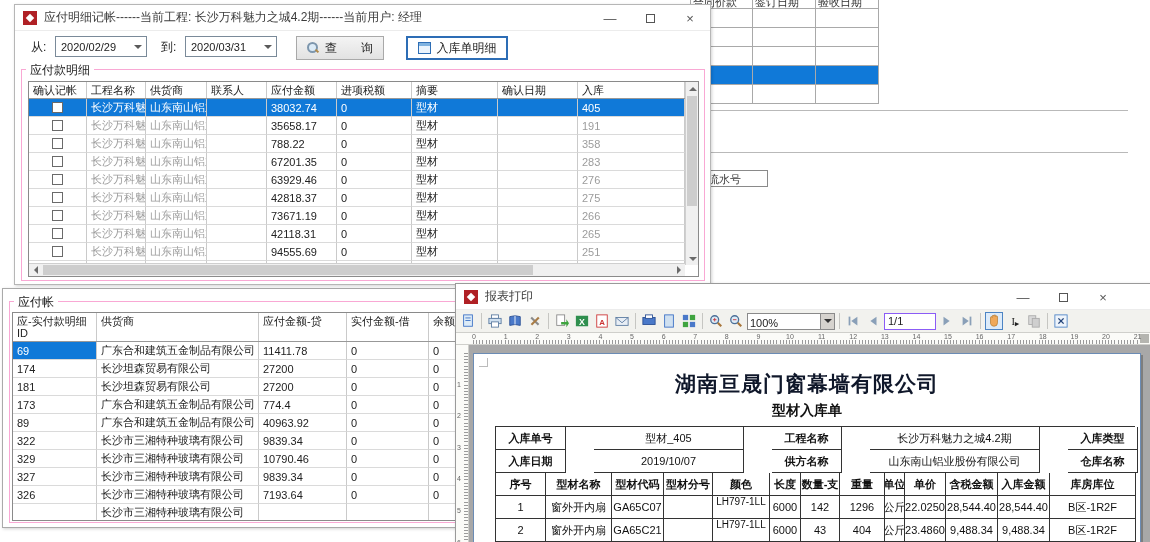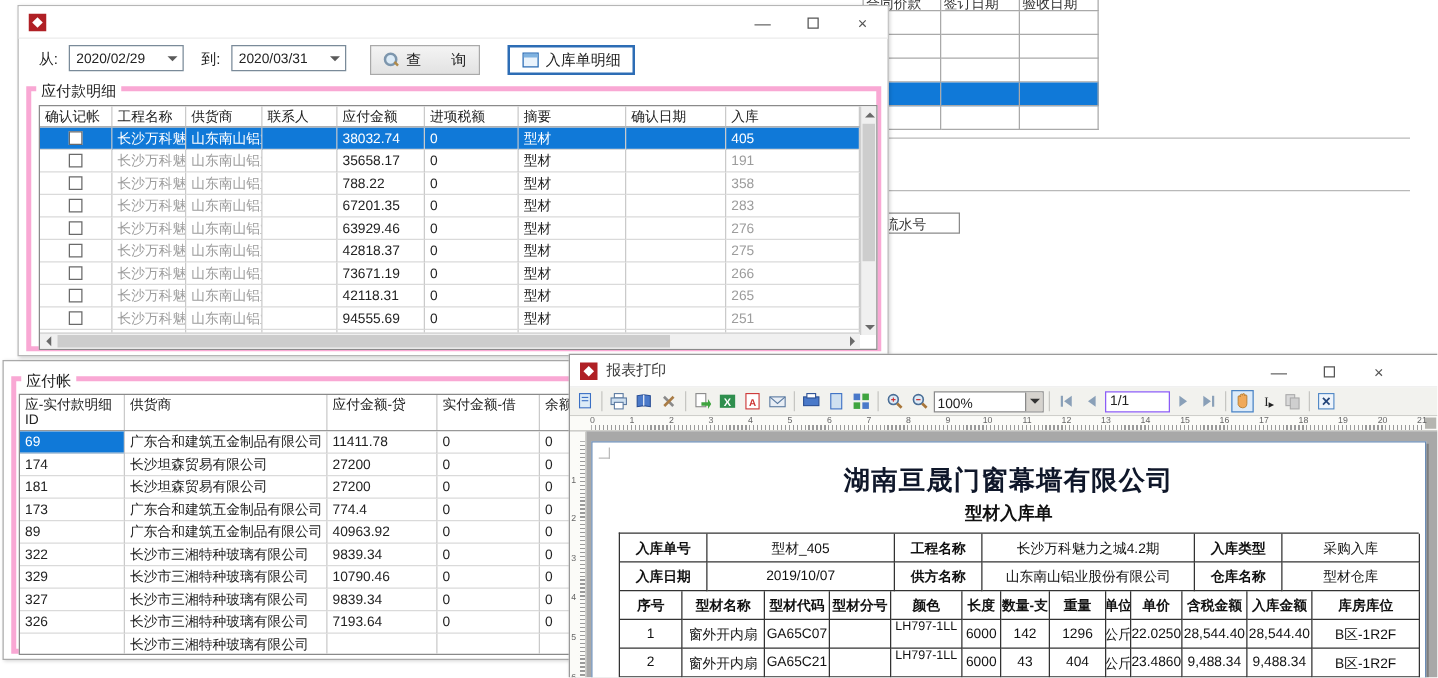--- a/index.html
+++ b/index.html
@@ -35,21 +35,21 @@
   .combo{position:absolute;height:21px;border:1px solid #7a8a99;background:#fff;display:flex;align-items:center;padding:0 18px 0 5px;font-size:11px;color:#222;}
   .combo .arr{position:absolute;right:1px;top:1px;bottom:1px;width:15px;display:flex;align-items:center;justify-content:center;}
   .combo .arr:after{content:"";border:4px solid transparent;border-top-color:#5a5a5a;margin-top:4px;}
   .btn-query{position:absolute;left:281px;top:1px;width:88px;height:24px;background:linear-gradient(#f4f4f4,#e2e2e2);border:1px solid #a9a9a9;display:flex;align-items:center;justify-content:center;gap:6px;font-size:12px;color:#222;}
   .btn-inbound{position:absolute;left:391px;top:1px;width:102px;height:24px;background:#fff;border:2px solid #2d6db5;display:flex;align-items:center;justify-content:center;gap:6px;font-size:12px;color:#222;}
   .winicon{width:13px;height:12px;border:1px solid #2d6db5;background:#eaf3fc;position:relative;}
   .winicon:before{content:"";position:absolute;left:0;top:0;right:0;height:3px;background:#7fb2e0;}
   .mag{width:12px;height:12px;position:relative;}
   .mag:before{content:"";position:absolute;left:0;top:0;width:7px;height:7px;border:2px solid #7d96ad;border-radius:50%;background:#dcebf7;}
   .mag:after{content:"";position:absolute;left:8px;top:8px;width:4px;height:2px;background:#b08948;transform:rotate(45deg);}
-  .groupbox{position:absolute;border:4px solid #f9a8d4;}
+  .groupbox{position:absolute;border:1px solid #f9a8d4;}
   .grouplabel{position:absolute;top:-8px;left:4px;background:#fff;padding:0 4px;font-size:12px;color:#222;}
   #gb1{left:6px;top:64px;width:684px;height:212px;}
   .tbl1{position:absolute;left:6px;top:11px;width:671px;height:196px;border:1px solid #8a8a8a;background:#fff;overflow:hidden;}
   .apd-row{display:grid;grid-template-columns:58px 59px 61px 60px 70px 75px 86px 80px 1fr;height:18px;}
   .apd-hdr{height:17px;border-bottom:1px solid #989898;}
   .apd-cell{border-right:1px solid #cacaca;border-bottom:1px solid #dadada;padding:1px 4px;white-space:nowrap;overflow:hidden;font-size:11px;display:flex;align-items:center;}
   .apd-hdr .apd-cell{border-bottom:none;color:#222;}
   .dim{color:#9c9c9c;}
   .apd-row.sel .apd-cell{background:#1079d8;color:#fff;}
   .cbwrap{justify-content:center;}
@@ -94,21 +94,21 @@
   .rend{position:absolute;right:2px;top:1px;width:9px;height:9px;background:#b5b5b0;}
   .preview{position:absolute;left:0;top:61px;right:0;bottom:0;background:#a8a8a8;overflow:hidden;}
   .vruler{position:absolute;left:0;top:0;width:13px;height:100%;background:#fbfbf8;border-right:1px solid #cfcfcb;}
   .vruler .vticks{position:absolute;top:8px;bottom:0;right:0;width:4px;background:repeating-linear-gradient(to bottom,#9a9a9a 0 1px,transparent 1px 3.16px);}
   .vnum{position:absolute;left:1px;font-size:7px;color:#666;}
   .page{position:absolute;left:17px;top:8px;width:668px;height:220px;background:#fff;border:1px solid #6b8cb5;box-shadow:2px 2px 0 rgba(0,0,0,.25);}
   .margin-mark{position:absolute;left:5px;top:4px;width:9px;height:9px;border-right:1px solid #bbb;border-bottom:1px solid #bbb;}
   .rpt-company{position:absolute;left:0;top:16px;width:100%;text-align:center;font-size:21px;font-weight:bold;color:#0f172a;letter-spacing:1px;}
   .rpt-doctitle{position:absolute;left:0;top:48px;width:100%;text-align:center;font-size:14px;font-weight:bold;color:#111;}
   .rpt-table{position:absolute;left:21px;top:72px;width:640px;border-left:1px solid #333;border-top:1px solid #333;}
-  .rinfo-row{display:grid;grid-template-columns:70px 150px 70px 170px 70px 110px;height:23px;}
+  .rinfo-row{display:grid;grid-template-columns:70px 150px 70px 170px 70px 110px;height:23px;gap:28px;}
   .rdet-row{display:grid;grid-template-columns:50px 66px 52px 49px 57px 31px 39px 45px 20px 41px 52px 52px 86px;height:23px;}
   .rcell{border-right:1px solid #333;border-bottom:1px solid #333;display:flex;align-items:center;justify-content:center;font-size:11px;white-space:nowrap;overflow:hidden;color:#111;}
   .rlabel{font-weight:bold;}
   .rdet-hdr .rcell{font-weight:bold;}
   .rcolor{align-items:flex-start;font-size:10px;line-height:11px;}
 
   
   .icsq{width:14px;height:14px;display:block;}
 </style>
 </head>
@@ -151,20 +151,21 @@
         </div>
       </div>
     <div class="bg-line" style="top:110px"></div>
     <div class="bg-line" style="top:152px"></div>
     <div class="bg-field"><span>计划流水号</span></div>
   </div>
 
   <div class="win" id="win1">
     <div class="titlebar">
       <span class="appicon"></span>
+      <span class="title-text">应付明细记帐------当前工程: 长沙万科魅力之城4.2期------当前用户: 经理</span>
       <div class="chrome">
         <span class="cbtn">—</span>
         <span class="cbtn">
             <span class="maxglyph"></span>
           </span>
         <span class="cbtn">×</span>
       </div>
     </div>
     <div class="filters">
       <span class="flabel" style="left:16px">从:</span>

